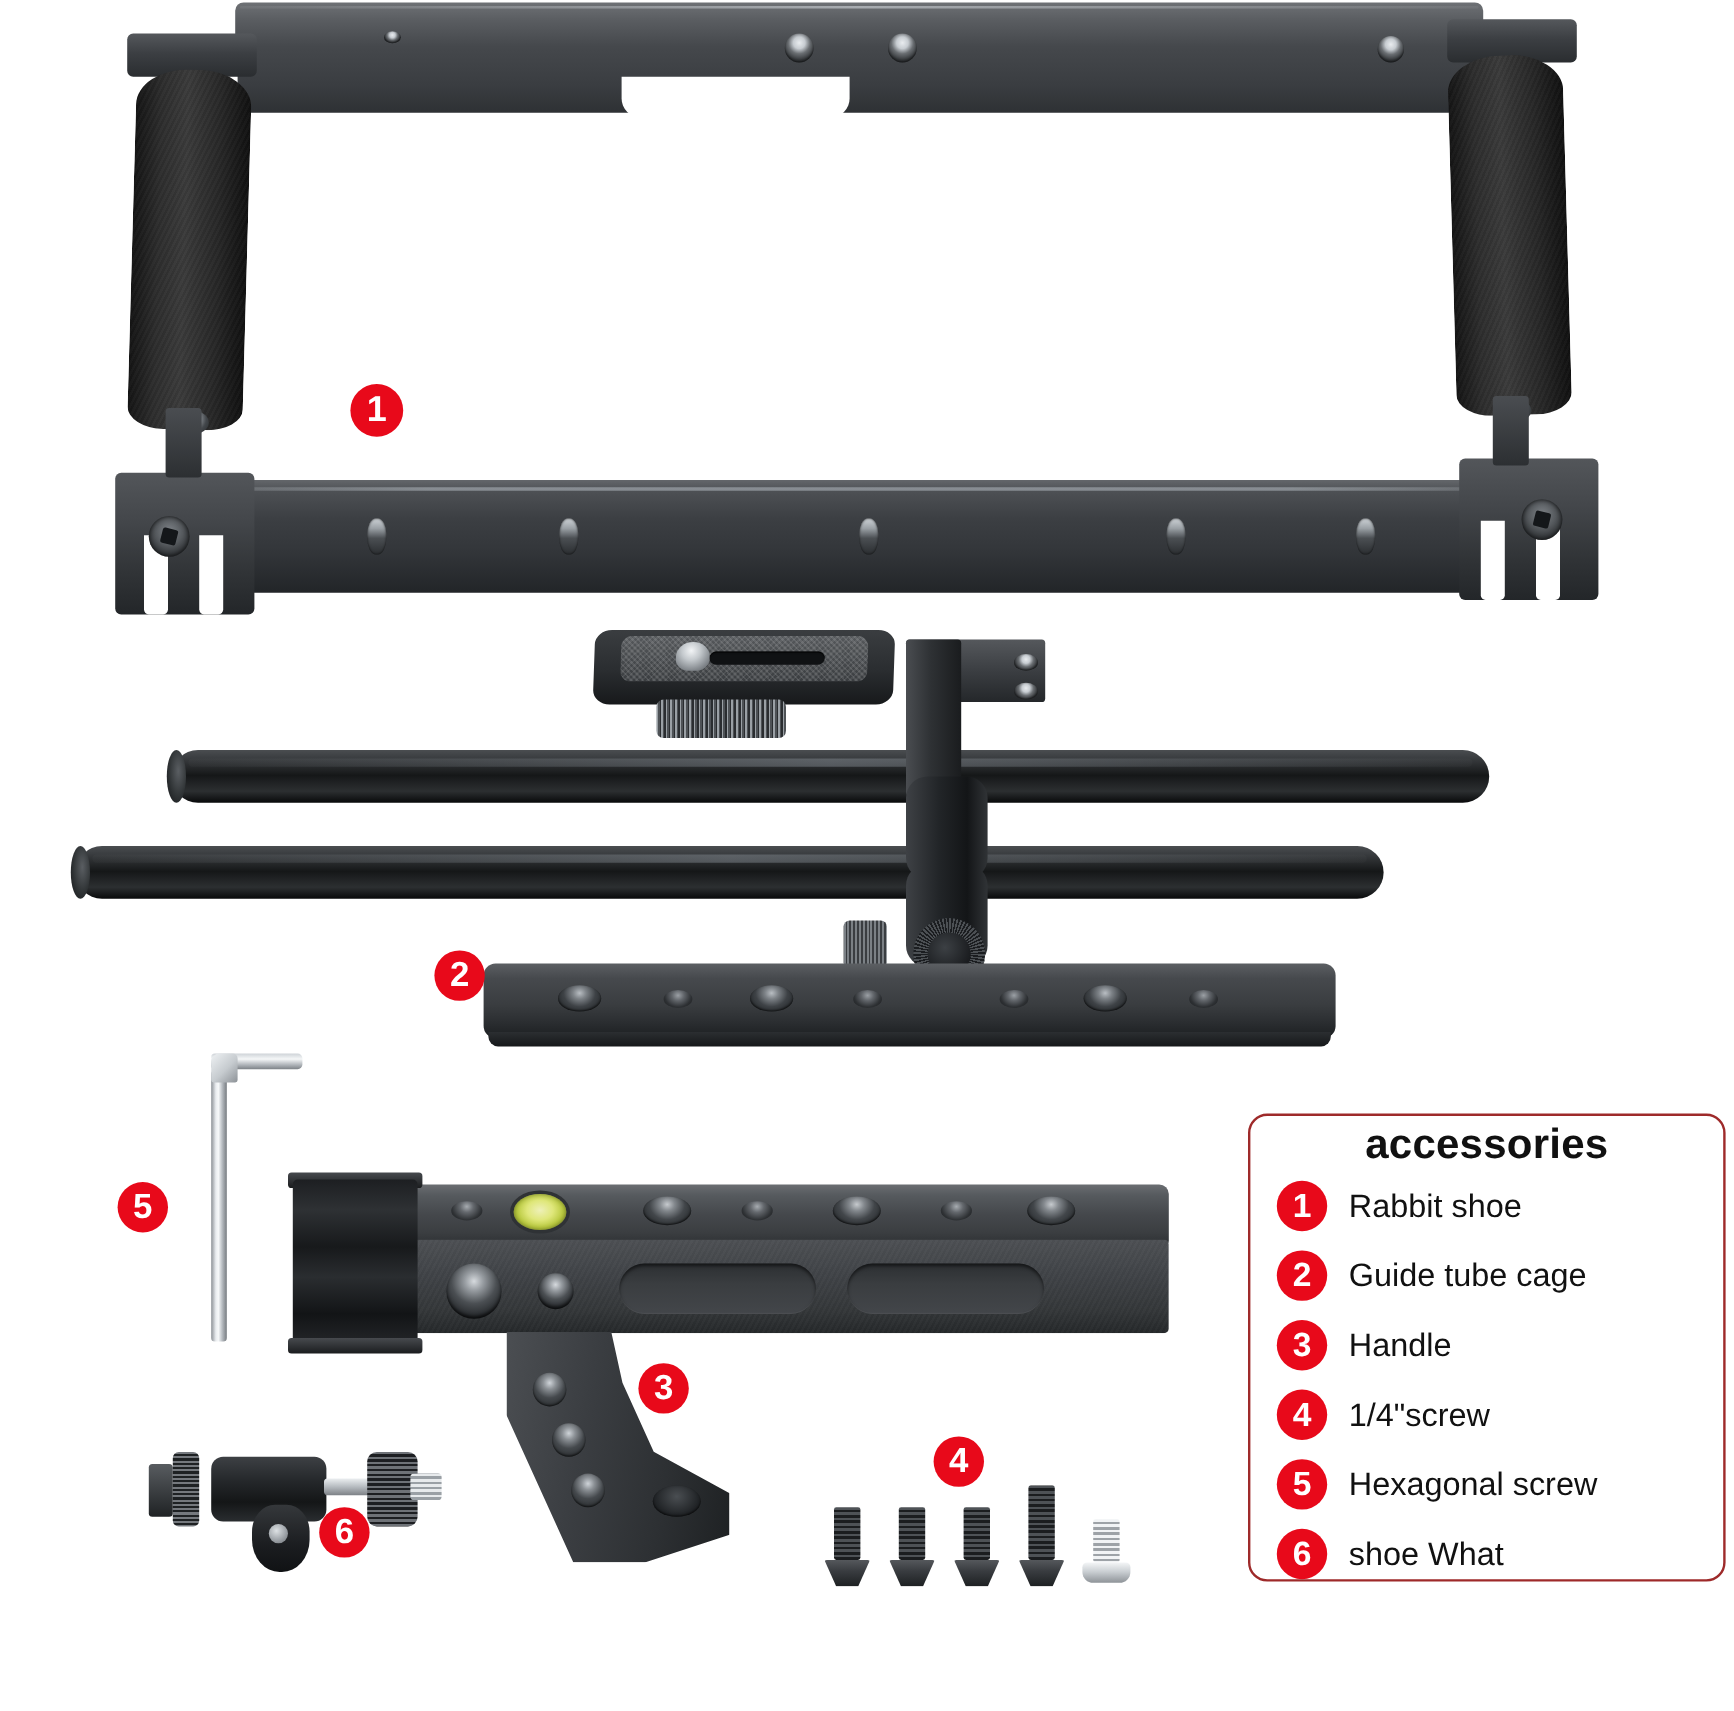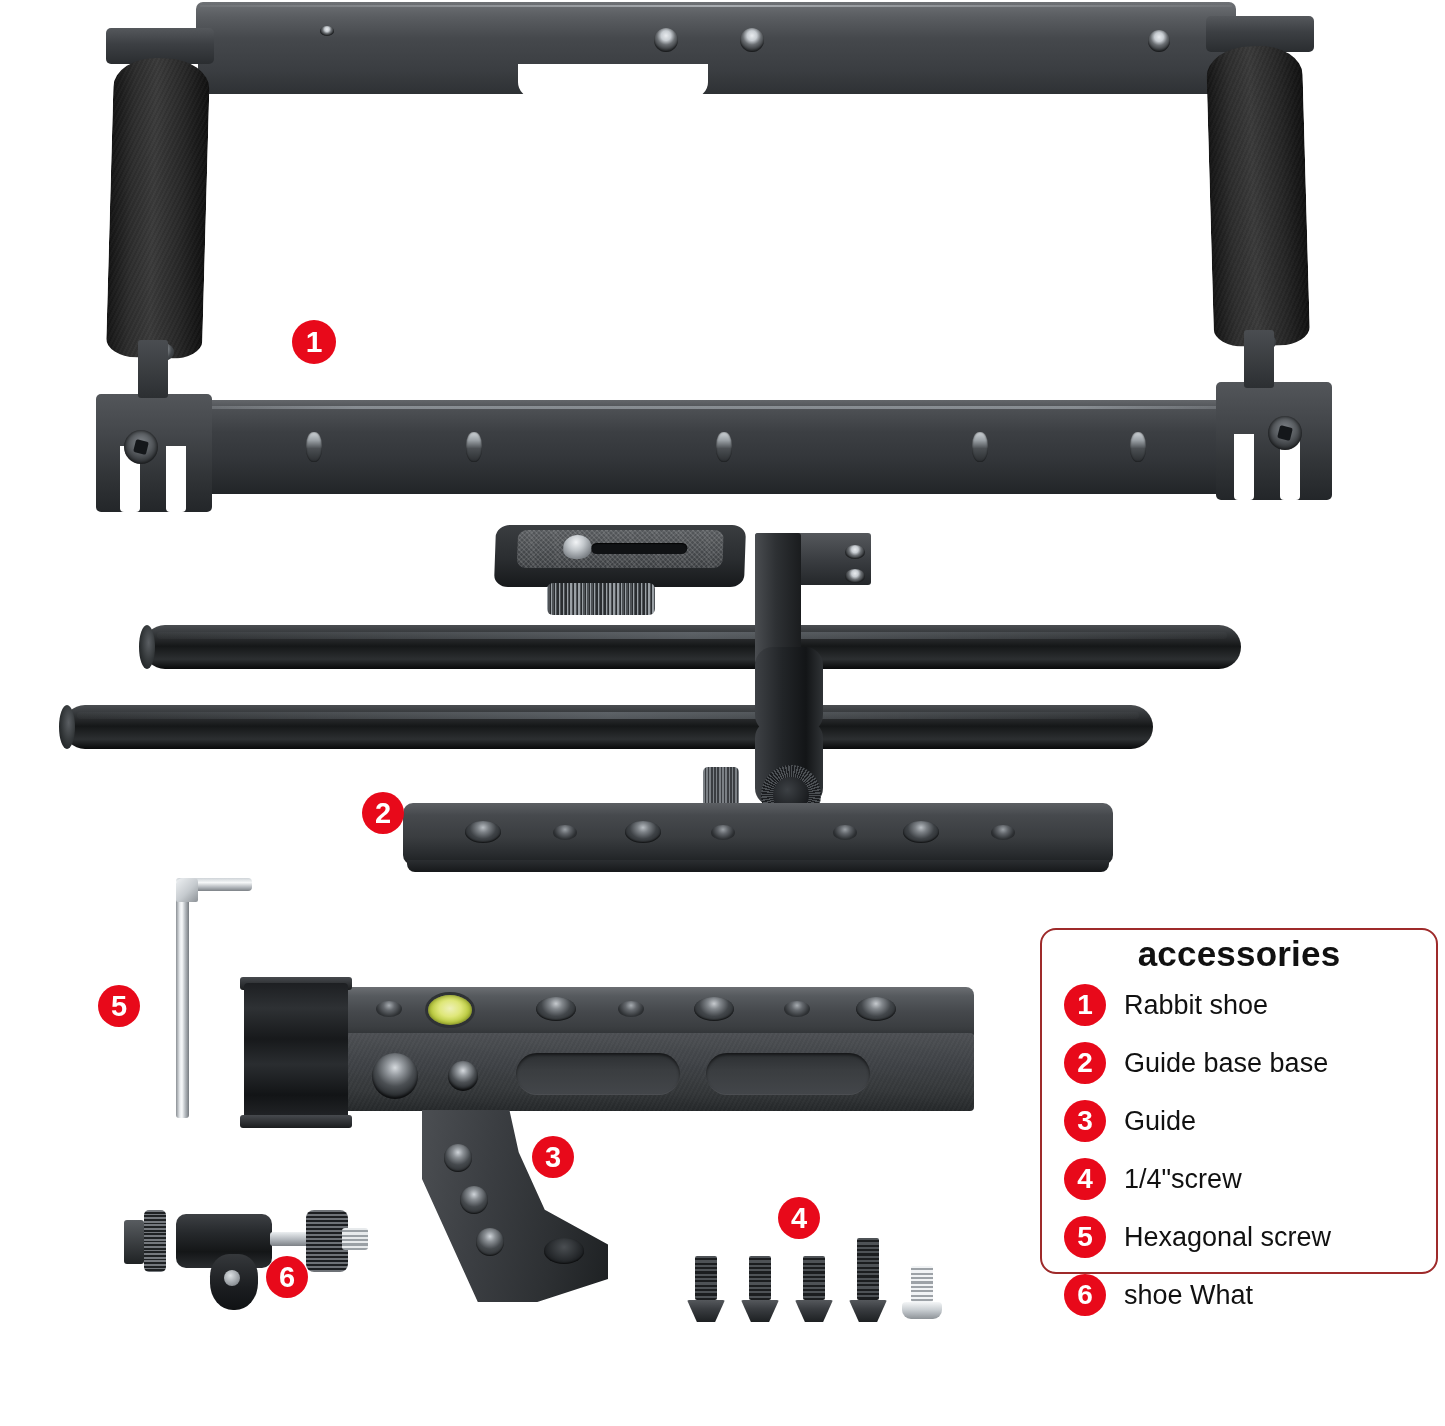--- a/index.html
+++ b/index.html
@@ -361,21 +361,21 @@
     background: linear-gradient(180deg,#35383b 0%,#1b1d20 60%,#101214 100%);
     border-radius:40% 40% 48% 48%;
   }
   .sm-lever:after{
     content:""; position:absolute; left:14px; top:16px; width:16px; height:16px; border-radius:50%;
     background: radial-gradient(circle at 40% 35%, #dde1e4 0%, #9ea3a8 55%, #6a6f74 100%);
   }
 
   
   #legend{
-    position:absolute; left:1040px; top:928px; width:398px; height:346px;
+    position:absolute; left:1040px; top:928px; width:398px; height:390px;
     border:2px solid #9e2a2a; border-radius:16px; background:#ffffff;
   }
   #legend-title{
     position:absolute; left:0; right:0; top:4px; text-align:center;
     font-size:35px; font-weight:700; color:#111; letter-spacing:.2px;
   }
   .legend-row{
     position:absolute; left:22px; display:flex; align-items:center; gap:18px;
   }
   .legend-num{
@@ -562,25 +562,25 @@
 
   <div id="legend">
     <div id="legend-title">accessories</div>
 
     <div class="legend-row" style="top:54px;">
       <div class="legend-num">1</div>
       <div class="legend-label">Rabbit shoe</div>
     </div>
     <div class="legend-row" style="top:112px;">
       <div class="legend-num">2</div>
-      <div class="legend-label">Guide base base</div>
+      <div class="legend-label">Guide tube cage</div>
     </div>
     <div class="legend-row" style="top:170px;">
       <div class="legend-num">3</div>
-      <div class="legend-label">Guide</div>
+      <div class="legend-label">Handle</div>
     </div>
     <div class="legend-row" style="top:228px;">
       <div class="legend-num">4</div>
       <div class="legend-label">1/4"screw</div>
     </div>
     <div class="legend-row" style="top:286px;">
       <div class="legend-num">5</div>
       <div class="legend-label">Hexagonal screw</div>
     </div>
     <div class="legend-row" style="top:344px;">

